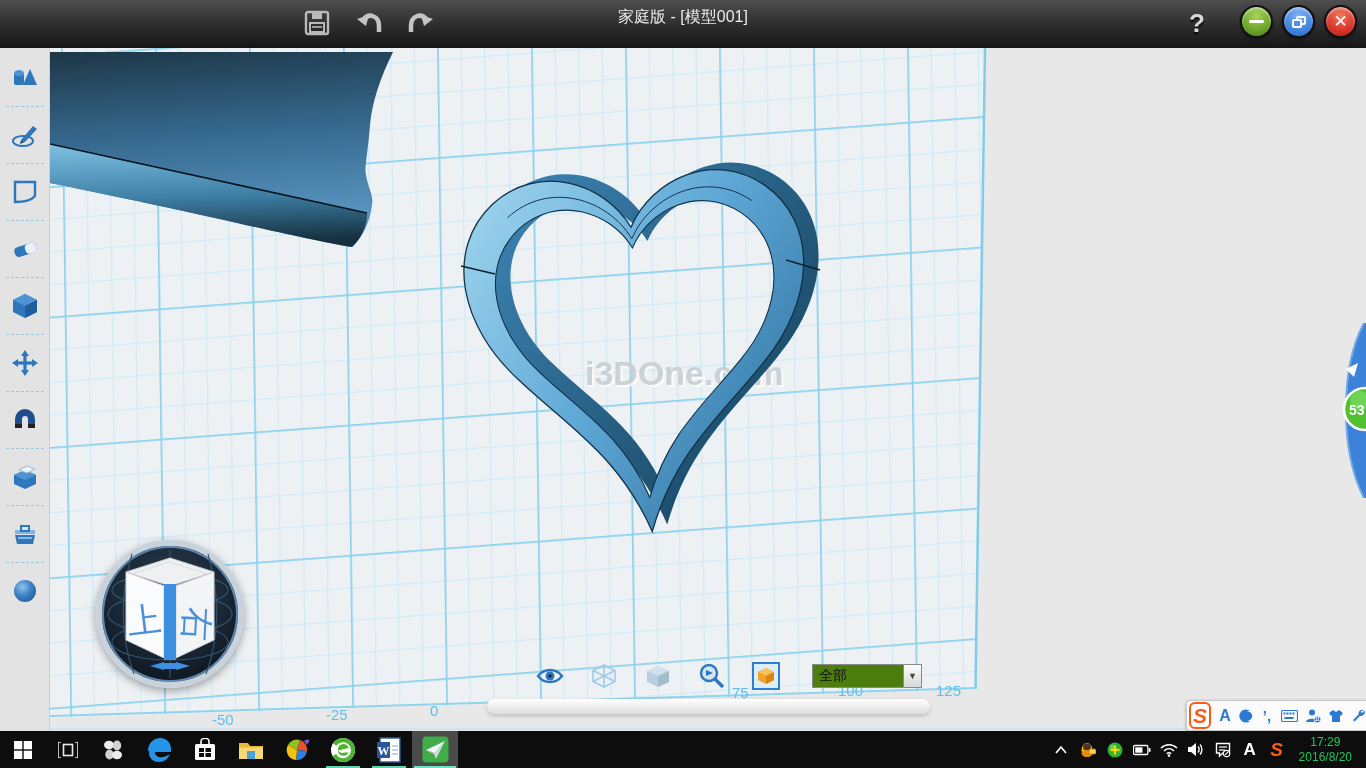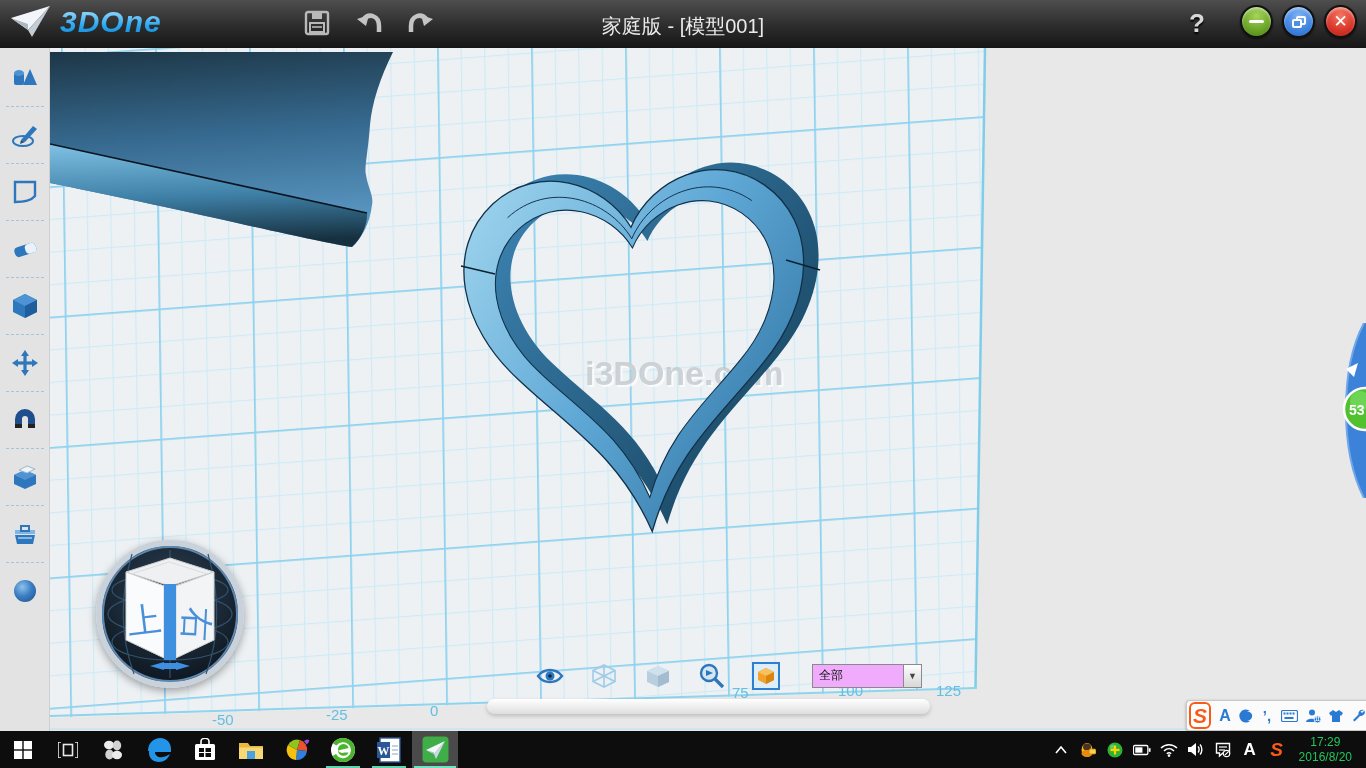--- a/index.html
+++ b/index.html
@@ -7,21 +7,21 @@
   .screen { position:relative; width:1366px; height:768px; background:#e8e8e8; overflow:hidden; }
 
   
   .titlebar { position:absolute; top:0; left:0; width:1366px; height:48px;
     background:linear-gradient(#4e4e4e, #2c2c2c 55%, #161616); z-index:50; }
   .logo { position:absolute; left:10px; top:4px; display:flex; align-items:center; gap:8px; }
   .logo-text { font-size:30px; font-weight:bold; font-style:italic; letter-spacing:1px;
     background:linear-gradient(#bfeaff,#2aa9f2 60%,#0f7fd0); -webkit-background-clip:text; background-clip:text; color:transparent; }
   .qbtns { position:absolute; left:300px; top:6px; display:flex; gap:18px; }
   .qbtn { width:34px; height:34px; display:flex; align-items:center; justify-content:center; cursor:pointer; }
-  .tb-title { position:absolute; left:50%; transform:translateX(-50%); top:13px; color:#eaeaea; font-size:20px; white-space:nowrap; }
+  .tb-title { position:absolute; left:50%; transform:translateX(-50%); top:7px; color:#eaeaea; font-size:16px; white-space:nowrap; }
   .help { position:absolute; left:1182px; top:6px; width:30px; height:34px; color:#d8d8d8; font-size:26px; font-weight:bold;
     display:flex; align-items:center; justify-content:center; text-shadow:0 2px 2px #000; cursor:pointer; }
   .winbtn { position:absolute; top:5px; width:33px; height:33px; border-radius:50%; border:2px solid #111;
     box-shadow:inset 0 2px 3px rgba(255,255,255,.55), 0 1px 2px rgba(0,0,0,.6); display:flex; align-items:center; justify-content:center; cursor:pointer; }
   .winbtn.min { left:1240px; background:radial-gradient(circle at 50% 30%, #a8d45c, #6aa427 60%, #4c7d18); }
   .winbtn.max { left:1282px; background:radial-gradient(circle at 50% 30%, #7fb2f4, #3f84e0 60%, #2a62c0); }
   .winbtn.cls { left:1324px; background:radial-gradient(circle at 50% 30%, #f4765f, #d9352a 60%, #a81f16); }
   .min-glyph { width:15px; height:3px; background:#fff; border-radius:2px; }
   .cls-glyph { color:#fff; font-size:17px; font-weight:bold; line-height:1; }
   .max-glyph { position:relative; width:14px; height:12px; }
@@ -37,21 +37,21 @@
 
   
   .viewport { position:absolute; left:50px; top:48px; width:1316px; height:683px; background:#e8e8e8; overflow:hidden; z-index:10; }
   .scene { position:absolute; left:0; top:0; }
 
   
   .display-bar { position:absolute; left:486px; top:614px; display:flex; align-items:center; gap:26px; z-index:20; }
   .disp-btn { width:28px; height:28px; display:flex; align-items:center; justify-content:center; cursor:pointer; }
   .disp-btn.active { border:2px solid #2f7fd0; background:#dcEdf9; background:#ddeefb; }
   .dropdown { display:flex; align-items:stretch; height:24px; margin-left:6px; cursor:pointer; }
-  .dropdown-value { width:92px; background:#f0abfc; border:1px solid #8a8a8a; font-size:12px; padding:2px 6px; color:#111;
+  .dropdown-value { width:92px; background:#4d7c0f; border:1px solid #8a8a8a; font-size:14px; padding:2px 6px; color:#111;
     font-family:"Liberation Sans","DejaVu Sans",sans-serif; }
   .dropdown-arrow { width:18px; background:linear-gradient(#fdfdfd,#d8d8d8); border:1px solid #8a8a8a; border-left:none;
     display:flex; align-items:center; justify-content:center; font-size:9px; color:#444; }
 
   
   .viewcube { position:absolute; left:46px; top:492px; width:148px; height:148px; border-radius:50%;
     background:radial-gradient(circle at 50% 35%, #2e4256, #101a24 75%);
     border:6px solid #c9d2da; box-shadow:0 3px 8px rgba(0,0,0,.35), inset 0 0 0 2px #5b87b0; z-index:20; cursor:pointer; }
 
   
@@ -80,28 +80,20 @@
   .tray { margin-left:auto; display:flex; align-items:center; gap:9px; padding-right:6px; }
   .tray-ico { width:18px; height:20px; display:flex; align-items:center; justify-content:center; color:#fff; cursor:pointer; }
   .clock { color:#22c55e; font-size:12px; text-align:center; line-height:15px; padding:0 8px 0 4px; cursor:default; white-space:nowrap; }
 </style>
 </head>
 <body>
 
 <div class="screen">
 
   <div class="titlebar">
-    <div class="logo">
-      <svg width="42" height="36" viewBox="0 0 42 36">
-        <polygon points="1,14 40,2 18,26" fill="#f2f6fa"></polygon>
-        <polygon points="18,26 40,2 22,33" fill="#c4ccd6"></polygon>
-        <polygon points="1,14 18,20 18,26" fill="#aeb8c4"></polygon>
-      </svg>
-      <span class="logo-text">3DOne</span>
-    </div>
 
     <div class="qbtns">
       <div class="qbtn">
         <svg width="26" height="26" viewBox="0 0 26 26">
           <rect x="2" y="2" width="22" height="22" rx="2" fill="none" stroke="#b9b9b9" stroke-width="2.4"></rect>
           <rect x="8" y="2" width="10" height="7" fill="#b9b9b9"></rect>
           <rect x="6" y="13" width="14" height="9" fill="none" stroke="#b9b9b9" stroke-width="2"></rect>
           <line x1="8" y1="17" x2="18" y2="17" stroke="#b9b9b9" stroke-width="1.6"></line>
         </svg>
       </div>

